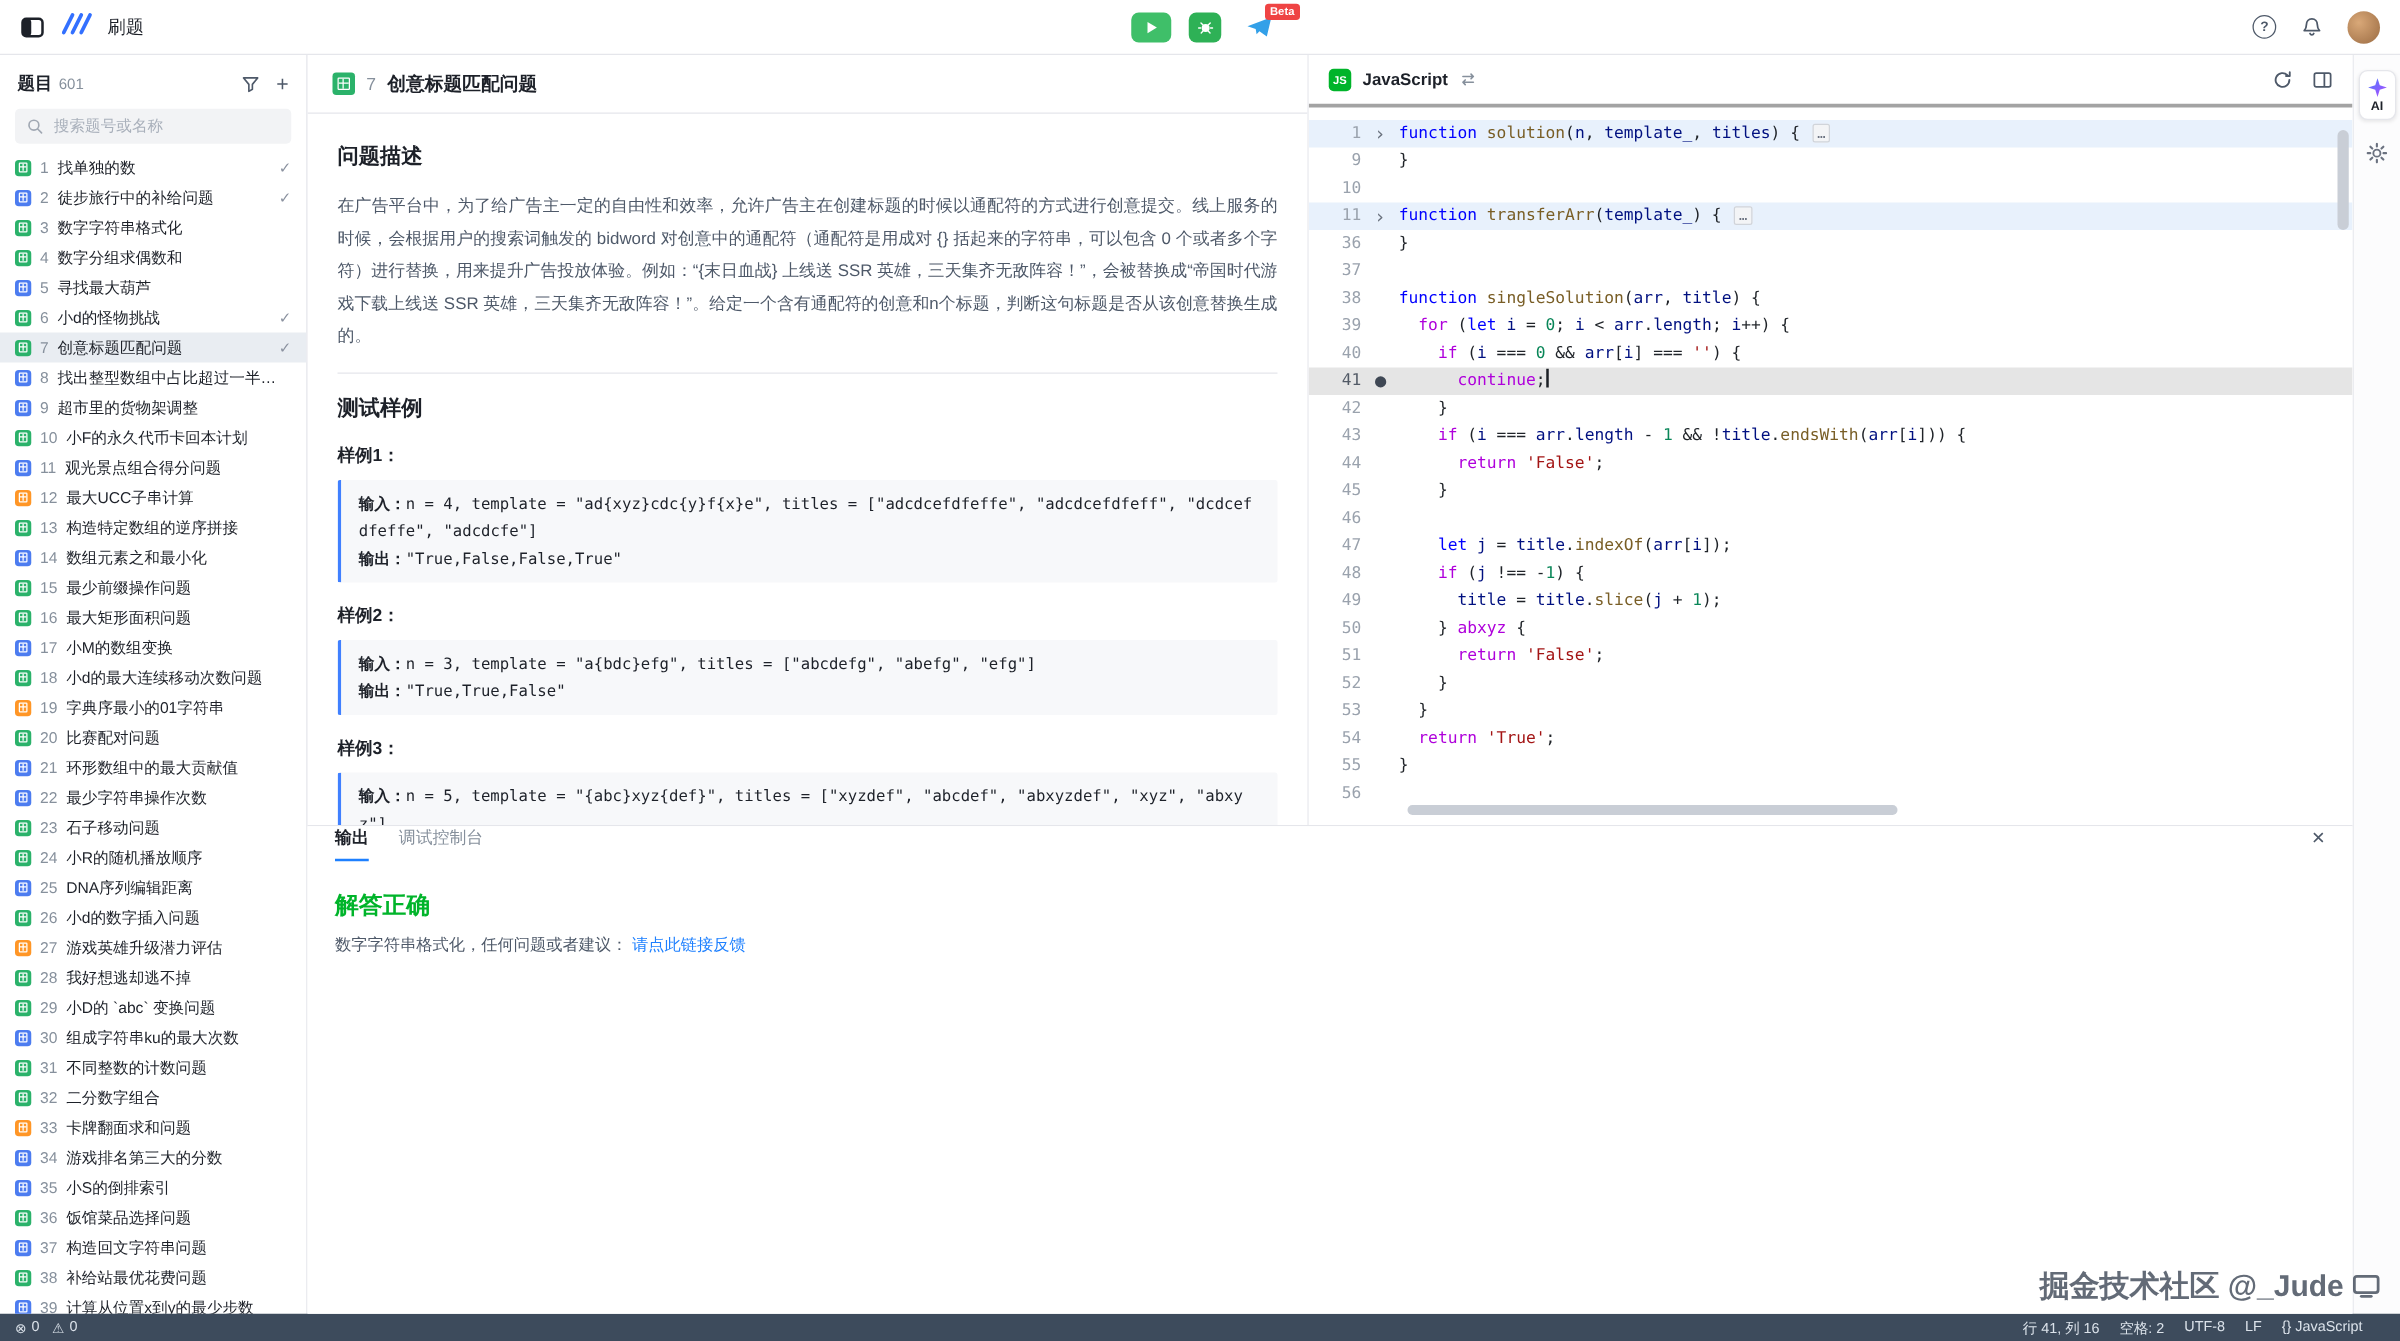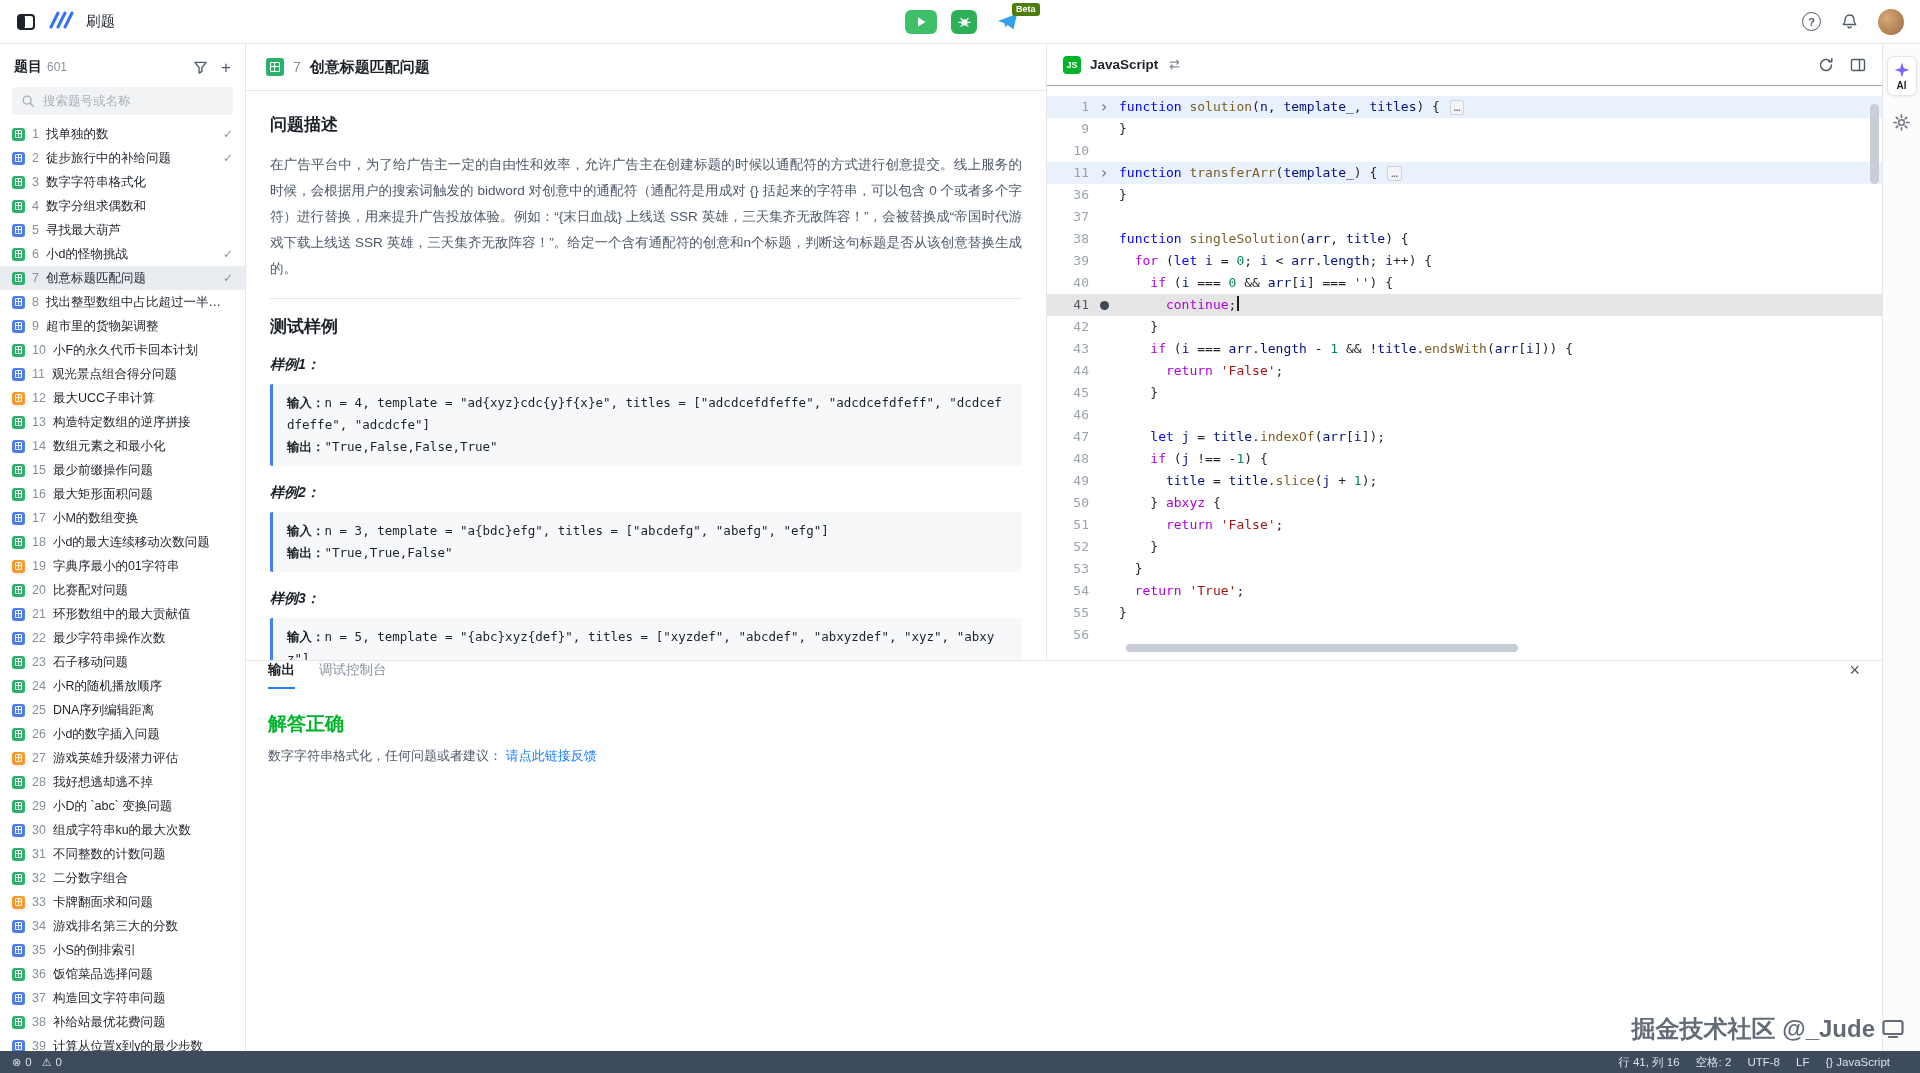--- a/index.html
+++ b/index.html
@@ -13,21 +13,21 @@
     display:flex; align-items:center; padding:0 16px; position:relative; z-index:5; }
   .tb-left { display:flex; align-items:center; gap:12px; }
   .collapse-icon { display:inline-flex; cursor:pointer; }
   .app-title { font-size:14.5px; font-weight:500; }
   .run-group { position:absolute; left:905px; top:0; height:100%; display:flex; align-items:center; gap:14px; }
   .btn-run { width:32px; height:24px; border:none; border-radius:6px; background:#3fbf69; display:flex;
     align-items:center; justify-content:center; cursor:pointer; }
   .btn-debug { width:26px; height:24px; border:none; border-radius:6px; background:#2eb156; display:flex;
     align-items:center; justify-content:center; cursor:pointer; }
   .tg-wrap { position:relative; display:inline-flex; cursor:pointer; margin-left:6px; }
-  .beta { position:absolute; top:-9px; left:15px; background:#4d7c0f; color:#fff; font-size:9px;
+  .beta { position:absolute; top:-9px; left:15px; background:#ef4444; color:#fff; font-size:9px;
     line-height:1; padding:2px 4px; border-radius:3px; font-weight:700; }
   .tb-right { margin-left:auto; display:flex; align-items:center; gap:20px; }
   .help { width:19px; height:19px; border:1.6px solid #4e5969; border-radius:50%; display:flex;
     align-items:center; justify-content:center; font-size:11px; color:#4e5969; font-weight:700; cursor:pointer; }
   .bell { display:inline-flex; cursor:pointer; }
   .avatar { width:26px; height:26px; border-radius:50%;
     background: radial-gradient(circle at 35% 35%, #d9a878, #9a6b42); cursor:pointer; }
 
   
   .workspace { flex:1; display:flex; min-height:0; }
@@ -66,29 +66,29 @@
   .problem-panel { width:801px; flex:0 0 801px; border-right:1px solid #e5e6eb; display:flex;
     flex-direction:column; overflow:hidden; }
   .problem-header { height:47px; flex:0 0 47px; border-bottom:1px solid #e5e6eb; display:flex;
     align-items:center; gap:9px; padding:0 20px; }
   .ph-num { color:#86909c; font-size:14px; }
   .ph-title { font-weight:600; font-size:15px; }
   .problem-content { padding:16px 24px 0; overflow:hidden; }
   .section-h { font-size:17px; font-weight:700; margin:6px 0 16px; color:#1d2129; }
   .desc { font-size:13.5px; line-height:26px; color:#4e5969; margin:0 0 16px; text-align:justify; }
   .divider { border:none; border-top:1px solid #e5e6eb; margin:16px 0; }
-  .sample-label { font-style:italic; font-weight:700; font-size:14px; margin:18px 0 10px; }
+  .sample-label { font-weight:700; font-size:14px; margin:18px 0 10px; }
   .sample-block { background:#f7f8fa; border-left:3px solid #4080ff; border-radius:2px; padding:8px 14px;
     font-family:"DejaVu Sans Mono","Liberation Mono",monospace; font-size:12.5px; line-height:22px; color:#1d2129; }
   .sample-line { white-space:pre-wrap; word-break:break-all; }
   .sample-line b { font-weight:700; }
 
   
   .editor-panel { flex:1; min-width:0; position:relative; overflow:hidden; background:#fff; }
-  .editor-header { height:42px; border-bottom:1px solid #a3a3a3; display:flex; align-items:center;
+  .editor-header { height:42px; border-bottom:3px solid #a3a3a3; display:flex; align-items:center;
     padding:0 16px; gap:9px; }
   .js-badge { width:18px; height:18px; border-radius:4px; background:#00b42a; color:#fff; font-size:9px;
     font-weight:700; display:flex; align-items:center; justify-content:center; }
   .editor-lang { font-size:13.5px; font-weight:600; }
   .eh-icon { display:inline-flex; cursor:pointer; }
   .eh-right { margin-left:auto; display:flex; align-items:center; gap:16px; }
   .editor-body { position:relative; padding-top:10px; font-family:"DejaVu Sans Mono","Liberation Mono",monospace;
     font-size:13px; line-height:22px; }
   .code-row { display:flex; height:22px; }
   .code-row.hl-fold { background:#e8f1fc; }

